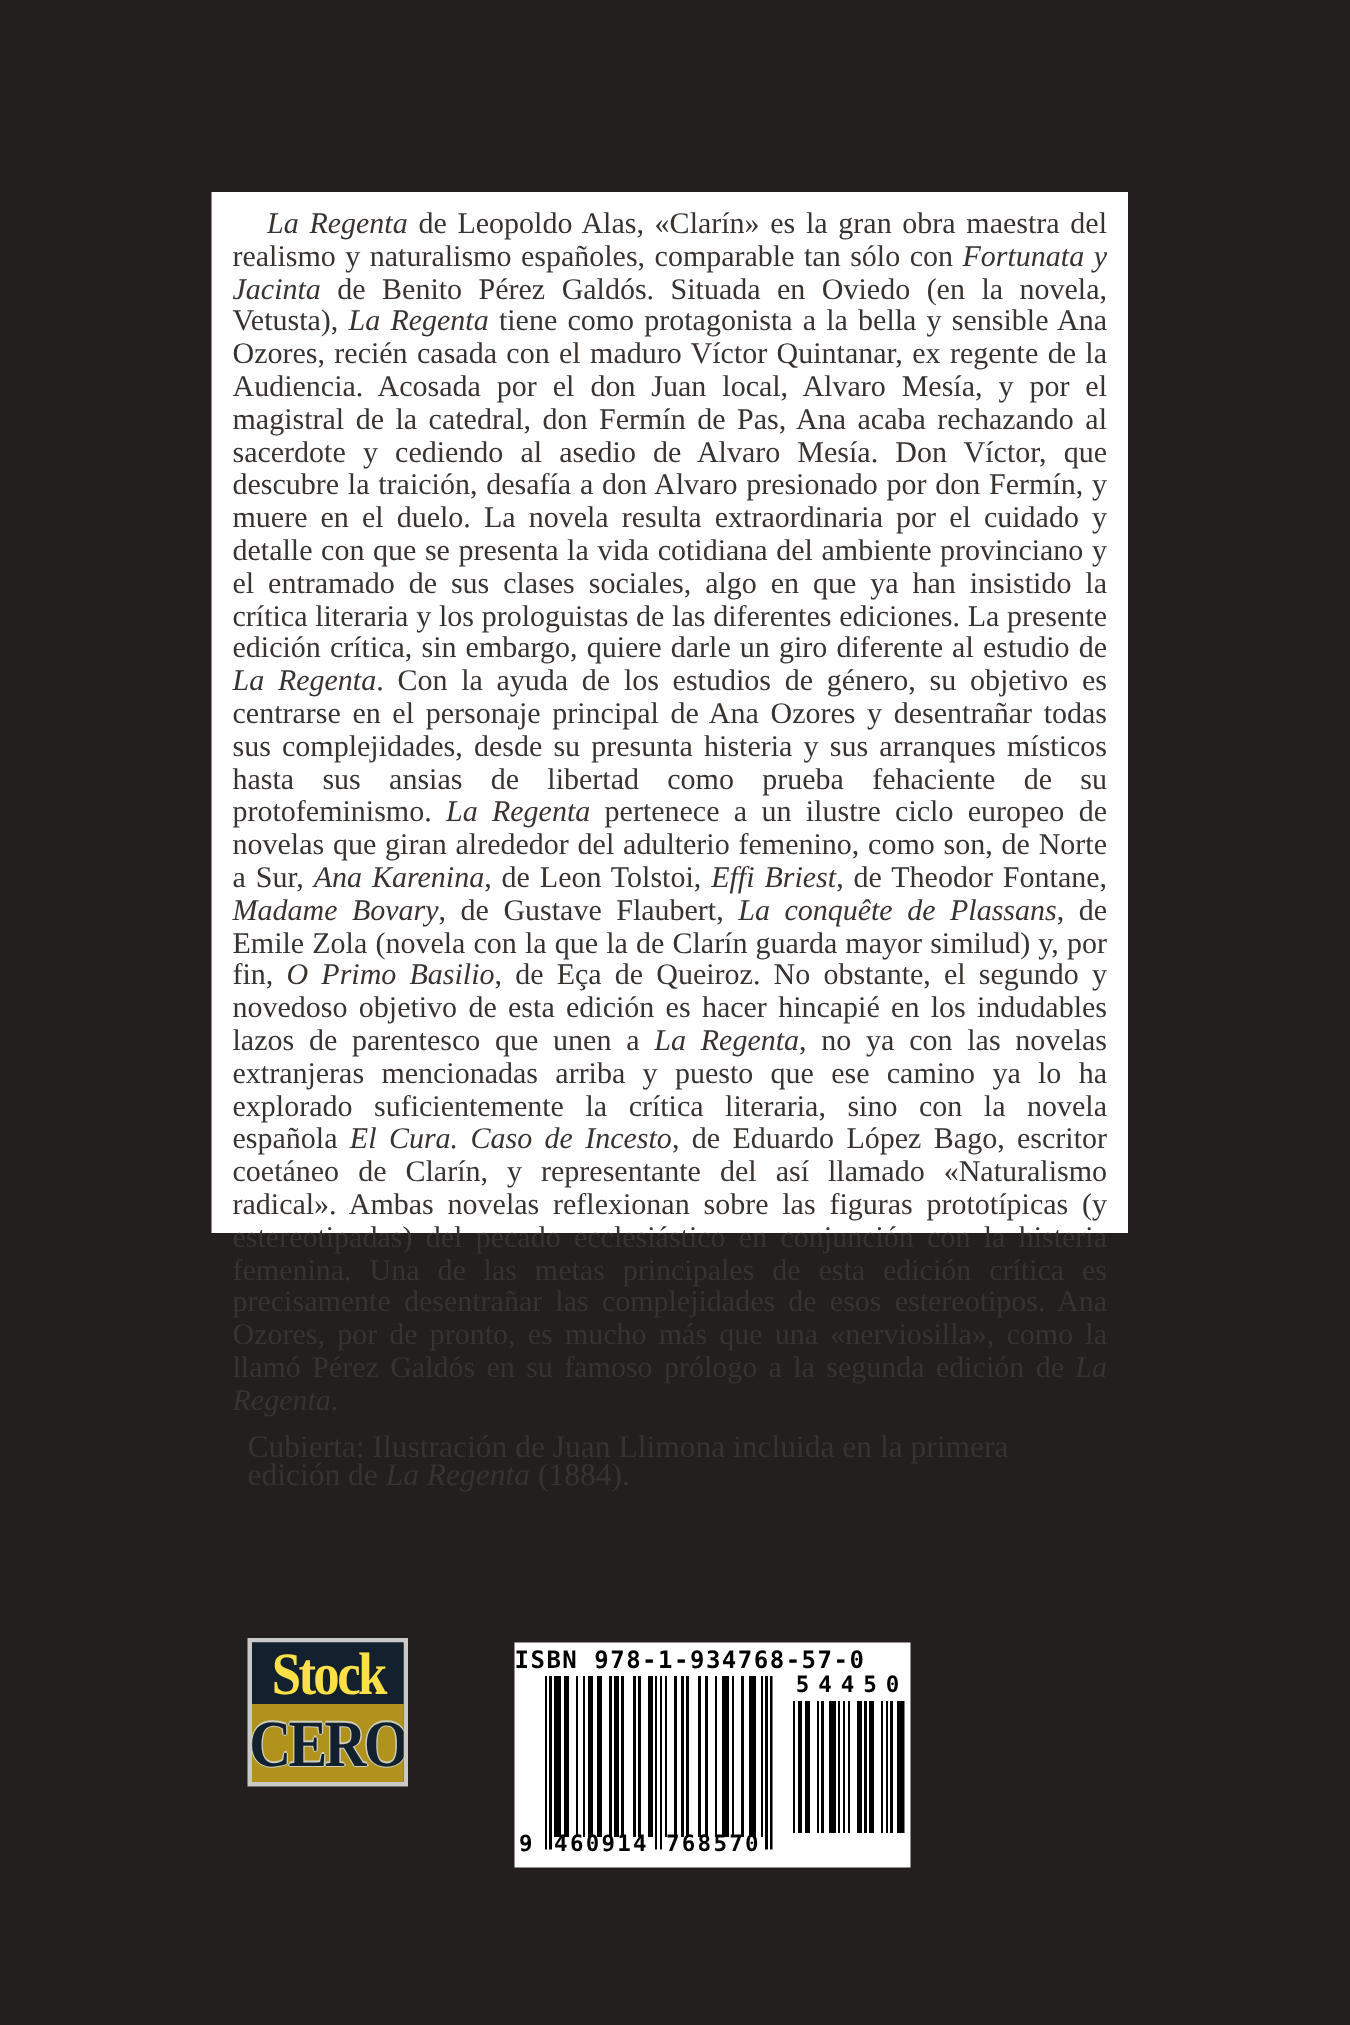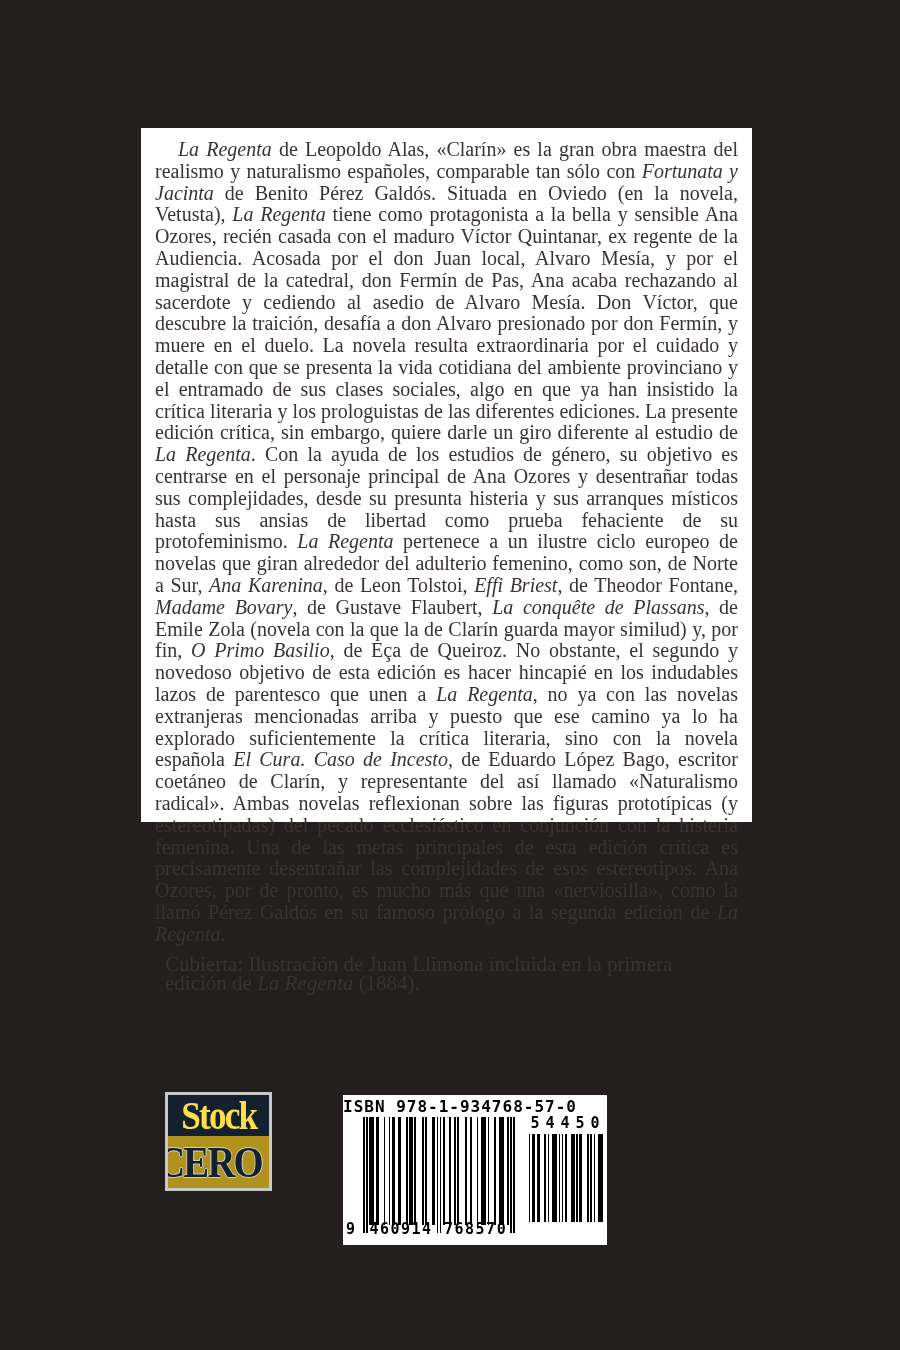--- a/index.html
+++ b/index.html
@@ -29,21 +29,21 @@
   .logo{
     position:absolute;left:165px;top:1092px;width:101px;
     border:3px solid #c9c9c9;
   }
   .logo-top{
     height:41px;background:#13202e;color:#fde047;
     display:flex;align-items:center;justify-content:center;overflow:hidden;
   }
   .logo-bottom{
     height:52px;background:#b0921c;color:#13202e;
-    display:flex;align-items:center;justify-content:flex-end;overflow:hidden;
+    display:flex;align-items:center;justify-content:center;overflow:hidden;
   }
   .logo-text{
     display:inline-block;font-weight:bold;letter-spacing:-2px;
     transform:scaleX(.88);transform-origin:center;white-space:nowrap;
   }
   .logo-top .logo-text{font-size:40px;}
   .logo-bottom .logo-text{
     font-size:44px;
     text-shadow:1px 0 0 #cdd0c0,-1px 0 0 #cdd0c0,0 1px 0 #cdd0c0,0 -1px 0 #cdd0c0;
   }

